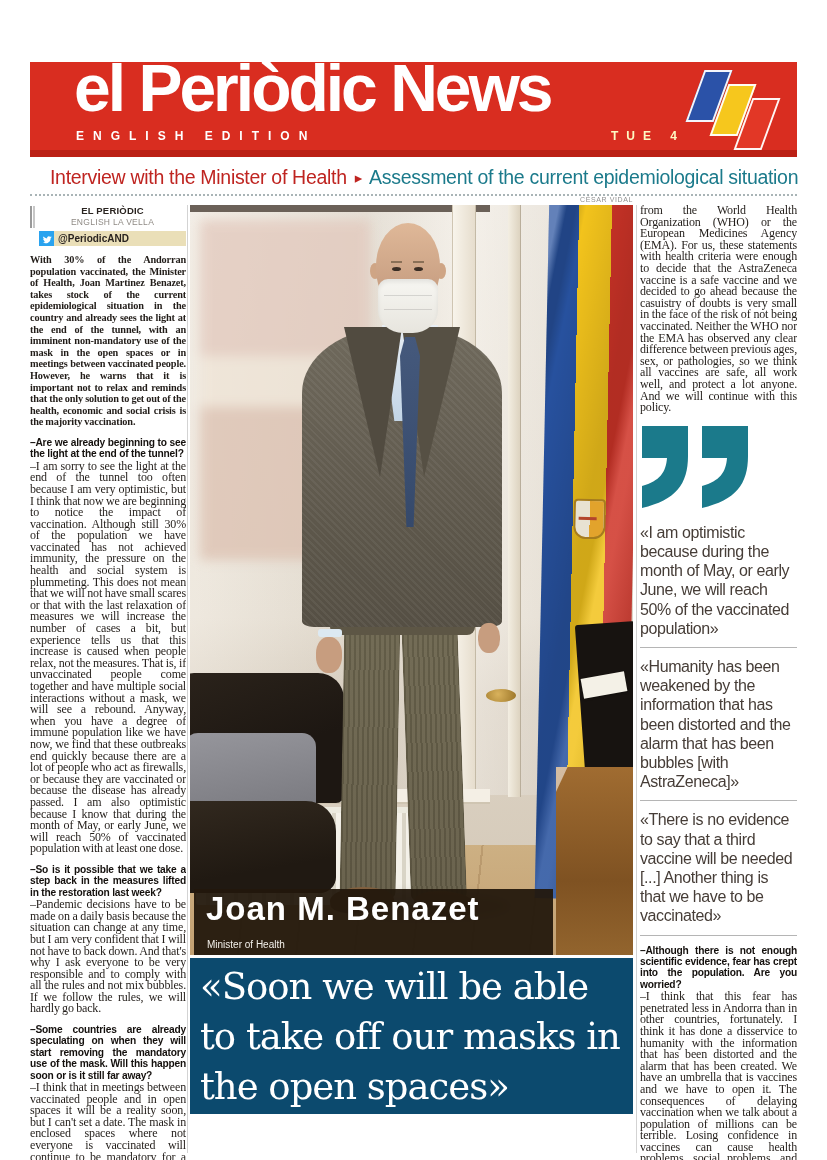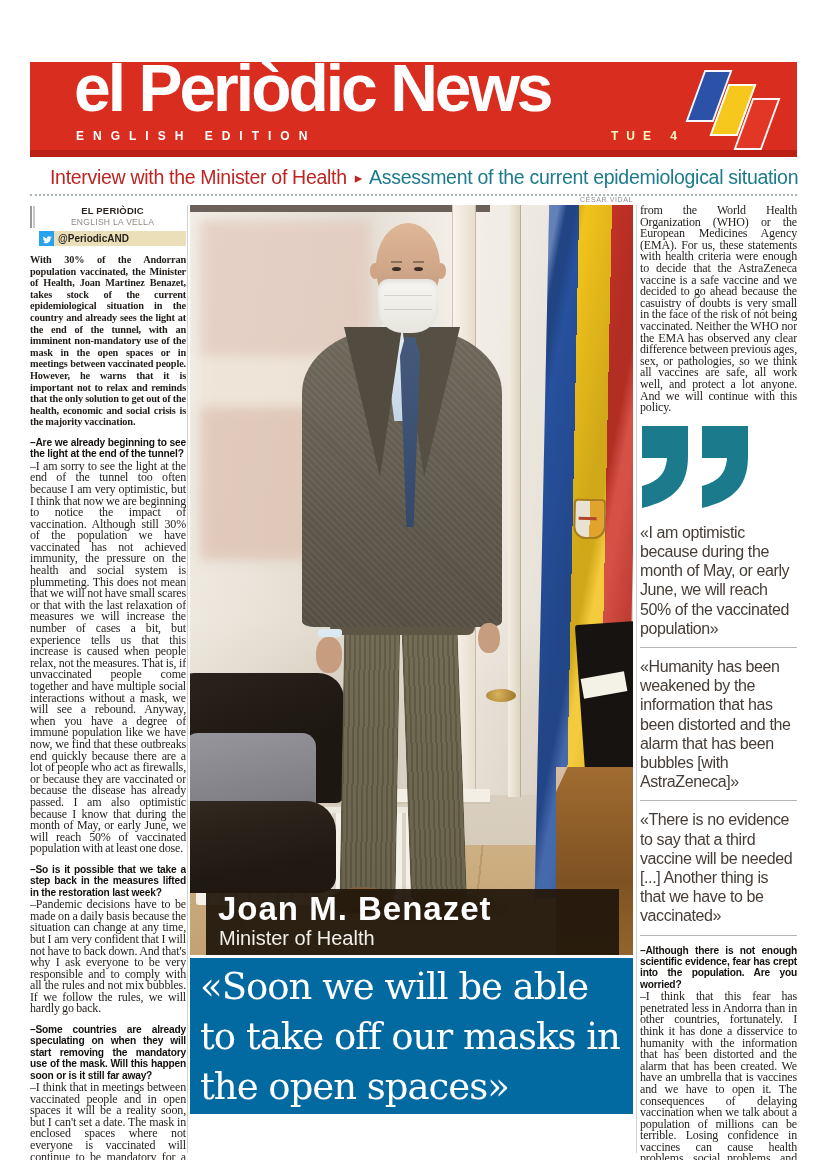--- a/index.html
+++ b/index.html
@@ -150,25 +150,25 @@
   .mn-eye.e1{left:202px;} .mn-eye.e2{left:224px;}
   .mn-brow{position:absolute;top:56px;width:11px;height:2px;background:#8a7057;}
   .mn-brow.b1{left:201px;} .mn-brow.b2{left:223px;}
   .mn-mask{position:absolute;left:188px;top:74px;width:60px;height:54px;
      border-radius:10px 10px 42% 42%;
      background:linear-gradient(180deg,#f7f6f2,#e7e5de);box-shadow:inset 0 3px 4px rgba(0,0,0,.08);}
   .mn-mask:before{content:"";position:absolute;left:6px;top:16px;width:48px;height:1px;background:rgba(0,0,0,.12);}
   .mn-mask:after{content:"";position:absolute;left:6px;top:30px;width:48px;height:1px;background:rgba(0,0,0,.12);}
 
   
-  .caption{position:absolute;left:16px;bottom:0;width:413px;height:66px;background:rgba(34,23,12,.94);}
+  .caption{position:absolute;left:4px;bottom:0;width:359px;height:66px;background:rgba(34,23,12,.94);}
   .caption .name{position:absolute;left:12px;top:1px;color:#fff;font-weight:bold;font-size:33px;
                  letter-spacing:1px;white-space:nowrap;}
-  .caption .role{position:absolute;left:13px;bottom:5px;color:#f2efe9;font-size:20px;}
-  .teal-quote{position:absolute;left:190px;top:958px;width:443px;height:156px;background:#0369a1;
+  .caption .role{position:absolute;left:13px;bottom:5px;color:#f2efe9;font-size:10px;}
+  .teal-quote{position:absolute;left:190px;top:958px;width:443px;height:156px;background:#0c4a6e;
      overflow:hidden;}
   .teal-quote .txt{margin:4px 10px 0 10px;color:#fff;font-family:"DejaVu Serif","Liberation Serif",serif;
      font-size:37px;line-height:50px;letter-spacing:-1px;}
 </style>
 </head>
 <body>
 
 <div class="page">
 
   <div class="masthead">

